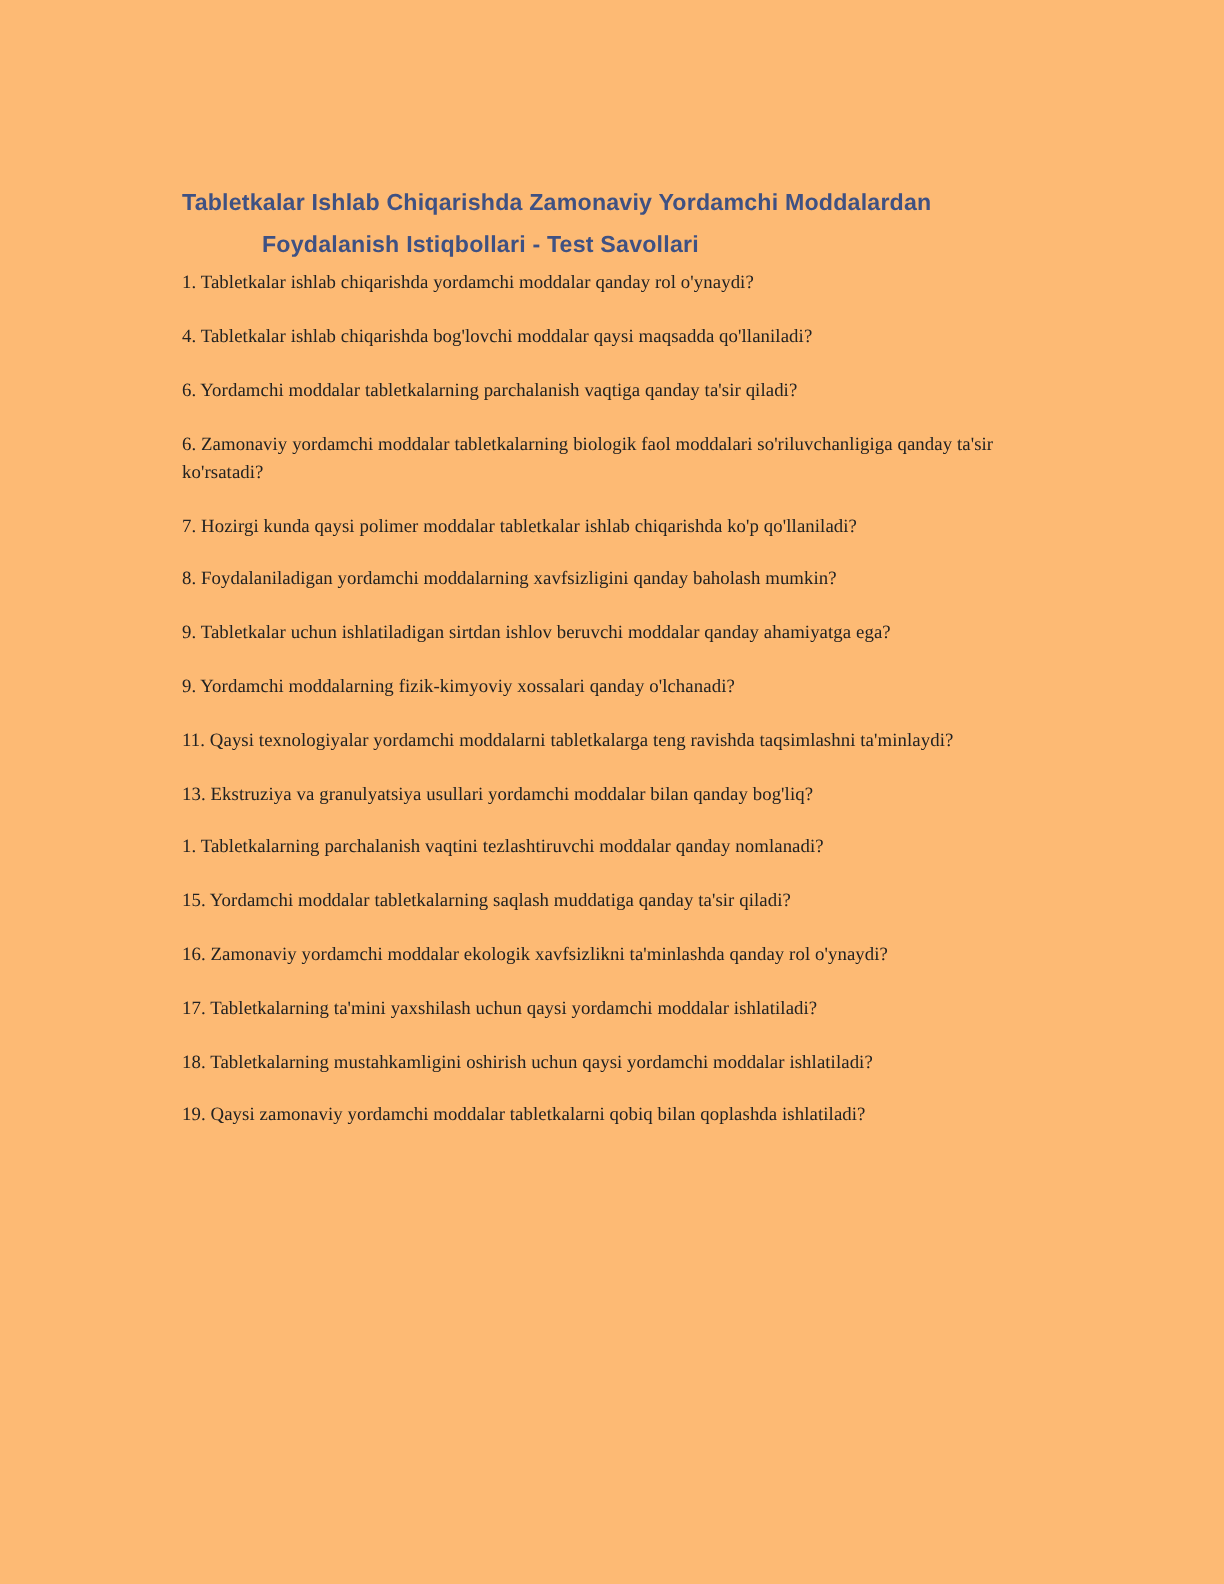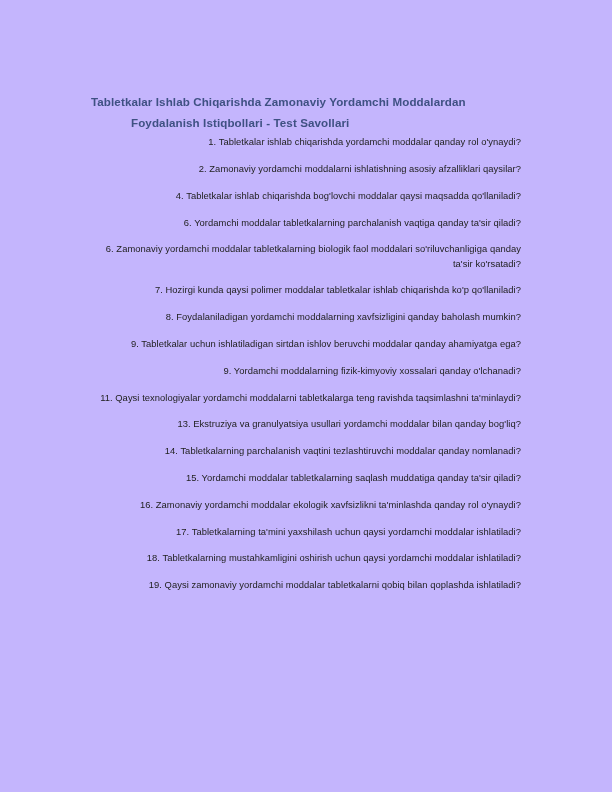--- a/index.html
+++ b/index.html
@@ -10,21 +10,21 @@
     width: 612px;
     height: 792px;
     background: #ffffff;
     font-family: "Liberation Serif", "DejaVu Serif", serif;
     -webkit-font-smoothing: antialiased;
   }
   .page {
     position: relative;
     width: 612px;
     height: 792px;
-    background: #c4b5fd;
+    background: #fdba74;
     box-sizing: border-box;
     padding-left: 40px;
   }
   .content {
     position: absolute;
     left: 91px;
     top: 92px;
     width: 430px;
   }
   .doc-title {
@@ -37,55 +37,54 @@
     margin: 0 0 2px 0;
     width: 420px;
   }
   .question-list {
     list-style: none;
     margin: 0;
     padding: 0;
   }
   .question-item {
     color: #222222;
-    font-family: Liberation Sans, sans-serif;
+    font-family: Liberation Serif, serif;
     font-size: 9.4px;
     line-height: 14.2px;
     margin: 0 0 12.6px 0;
-    text-align: right;
+    text-align: left;
     letter-spacing: 0.05px;
   }
   .question-item:last-child {
     margin-bottom: 0;
   }
 </style>
 </head>
 <body>
 
 <div class="page">
   <div class="content">
 
     <h1 class="doc-title">
       <span style="display: block;">Tabletkalar Ishlab Chiqarishda Zamonaviy Yordamchi Moddalardan</span>
       <span style="display: block; margin-left: 40px;">Foydalanish Istiqbollari - Test Savollari</span>
     </h1>
 
     <ol class="question-list">
       <li class="question-item">1. Tabletkalar ishlab chiqarishda yordamchi moddalar qanday rol o'ynaydi?</li>
-      <li class="question-item">2. Zamonaviy yordamchi moddalarni ishlatishning asosiy afzalliklari qaysilar?</li>
       <li class="question-item">4. Tabletkalar ishlab chiqarishda bog'lovchi moddalar qaysi maqsadda qo'llaniladi?</li>
       <li class="question-item">6. Yordamchi moddalar tabletkalarning parchalanish vaqtiga qanday ta'sir qiladi?</li>
       <li class="question-item">6. Zamonaviy yordamchi moddalar tabletkalarning biologik faol moddalari so'riluvchanligiga qanday ta'sir ko'rsatadi?</li>
       <li class="question-item">7. Hozirgi kunda qaysi polimer moddalar tabletkalar ishlab chiqarishda ko'p qo'llaniladi?</li>
       <li class="question-item">8. Foydalaniladigan yordamchi moddalarning xavfsizligini qanday baholash mumkin?</li>
       <li class="question-item">9. Tabletkalar uchun ishlatiladigan sirtdan ishlov beruvchi moddalar qanday ahamiyatga ega?</li>
       <li class="question-item">9. Yordamchi moddalarning fizik-kimyoviy xossalari qanday o'lchanadi?</li>
       <li class="question-item">11. Qaysi texnologiyalar yordamchi moddalarni tabletkalarga teng ravishda taqsimlashni ta'minlaydi?</li>
       <li class="question-item">13. Ekstruziya va granulyatsiya usullari yordamchi moddalar bilan qanday bog'liq?</li>
-      <li class="question-item">14. Tabletkalarning parchalanish vaqtini tezlashtiruvchi moddalar qanday nomlanadi?</li>
+      <li class="question-item">1. Tabletkalarning parchalanish vaqtini tezlashtiruvchi moddalar qanday nomlanadi?</li>
       <li class="question-item">15. Yordamchi moddalar tabletkalarning saqlash muddatiga qanday ta'sir qiladi?</li>
       <li class="question-item">16. Zamonaviy yordamchi moddalar ekologik xavfsizlikni ta'minlashda qanday rol o'ynaydi?</li>
       <li class="question-item">17. Tabletkalarning ta'mini yaxshilash uchun qaysi yordamchi moddalar ishlatiladi?</li>
       <li class="question-item">18. Tabletkalarning mustahkamligini oshirish uchun qaysi yordamchi moddalar ishlatiladi?</li>
       <li class="question-item">19. Qaysi zamonaviy yordamchi moddalar tabletkalarni qobiq bilan qoplashda ishlatiladi?</li>
     </ol>
 
   </div>
 </div>
 

